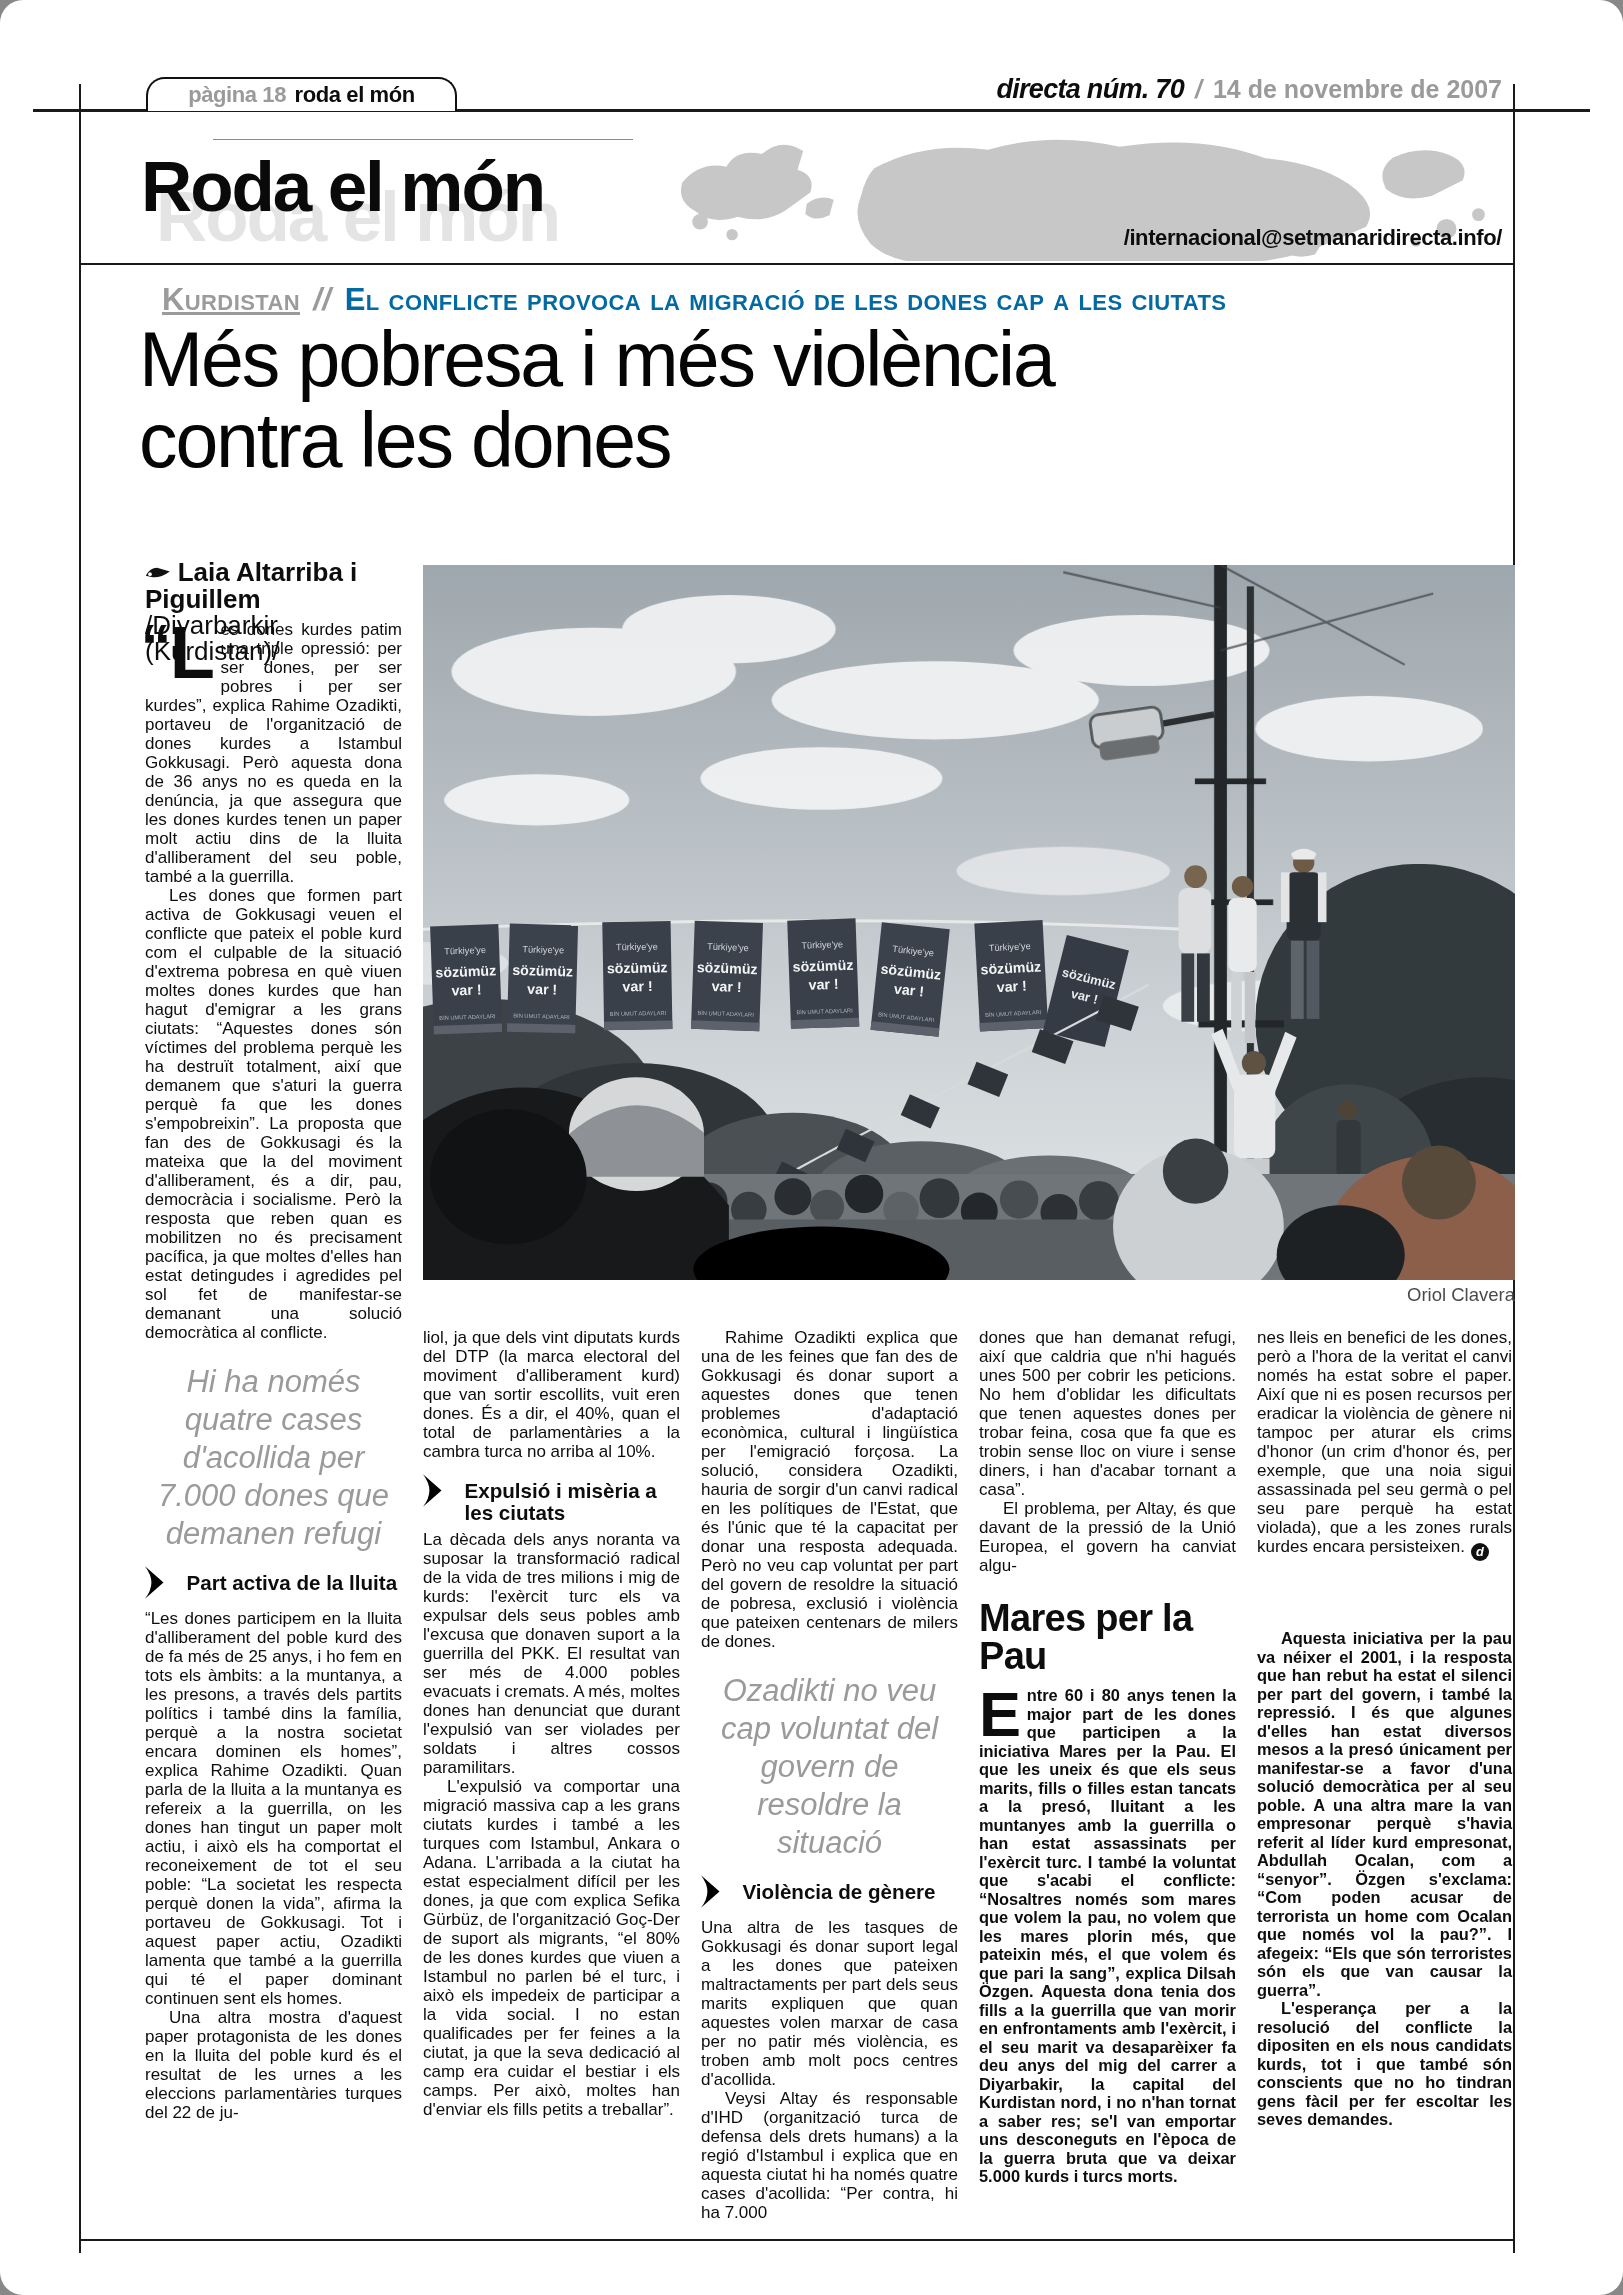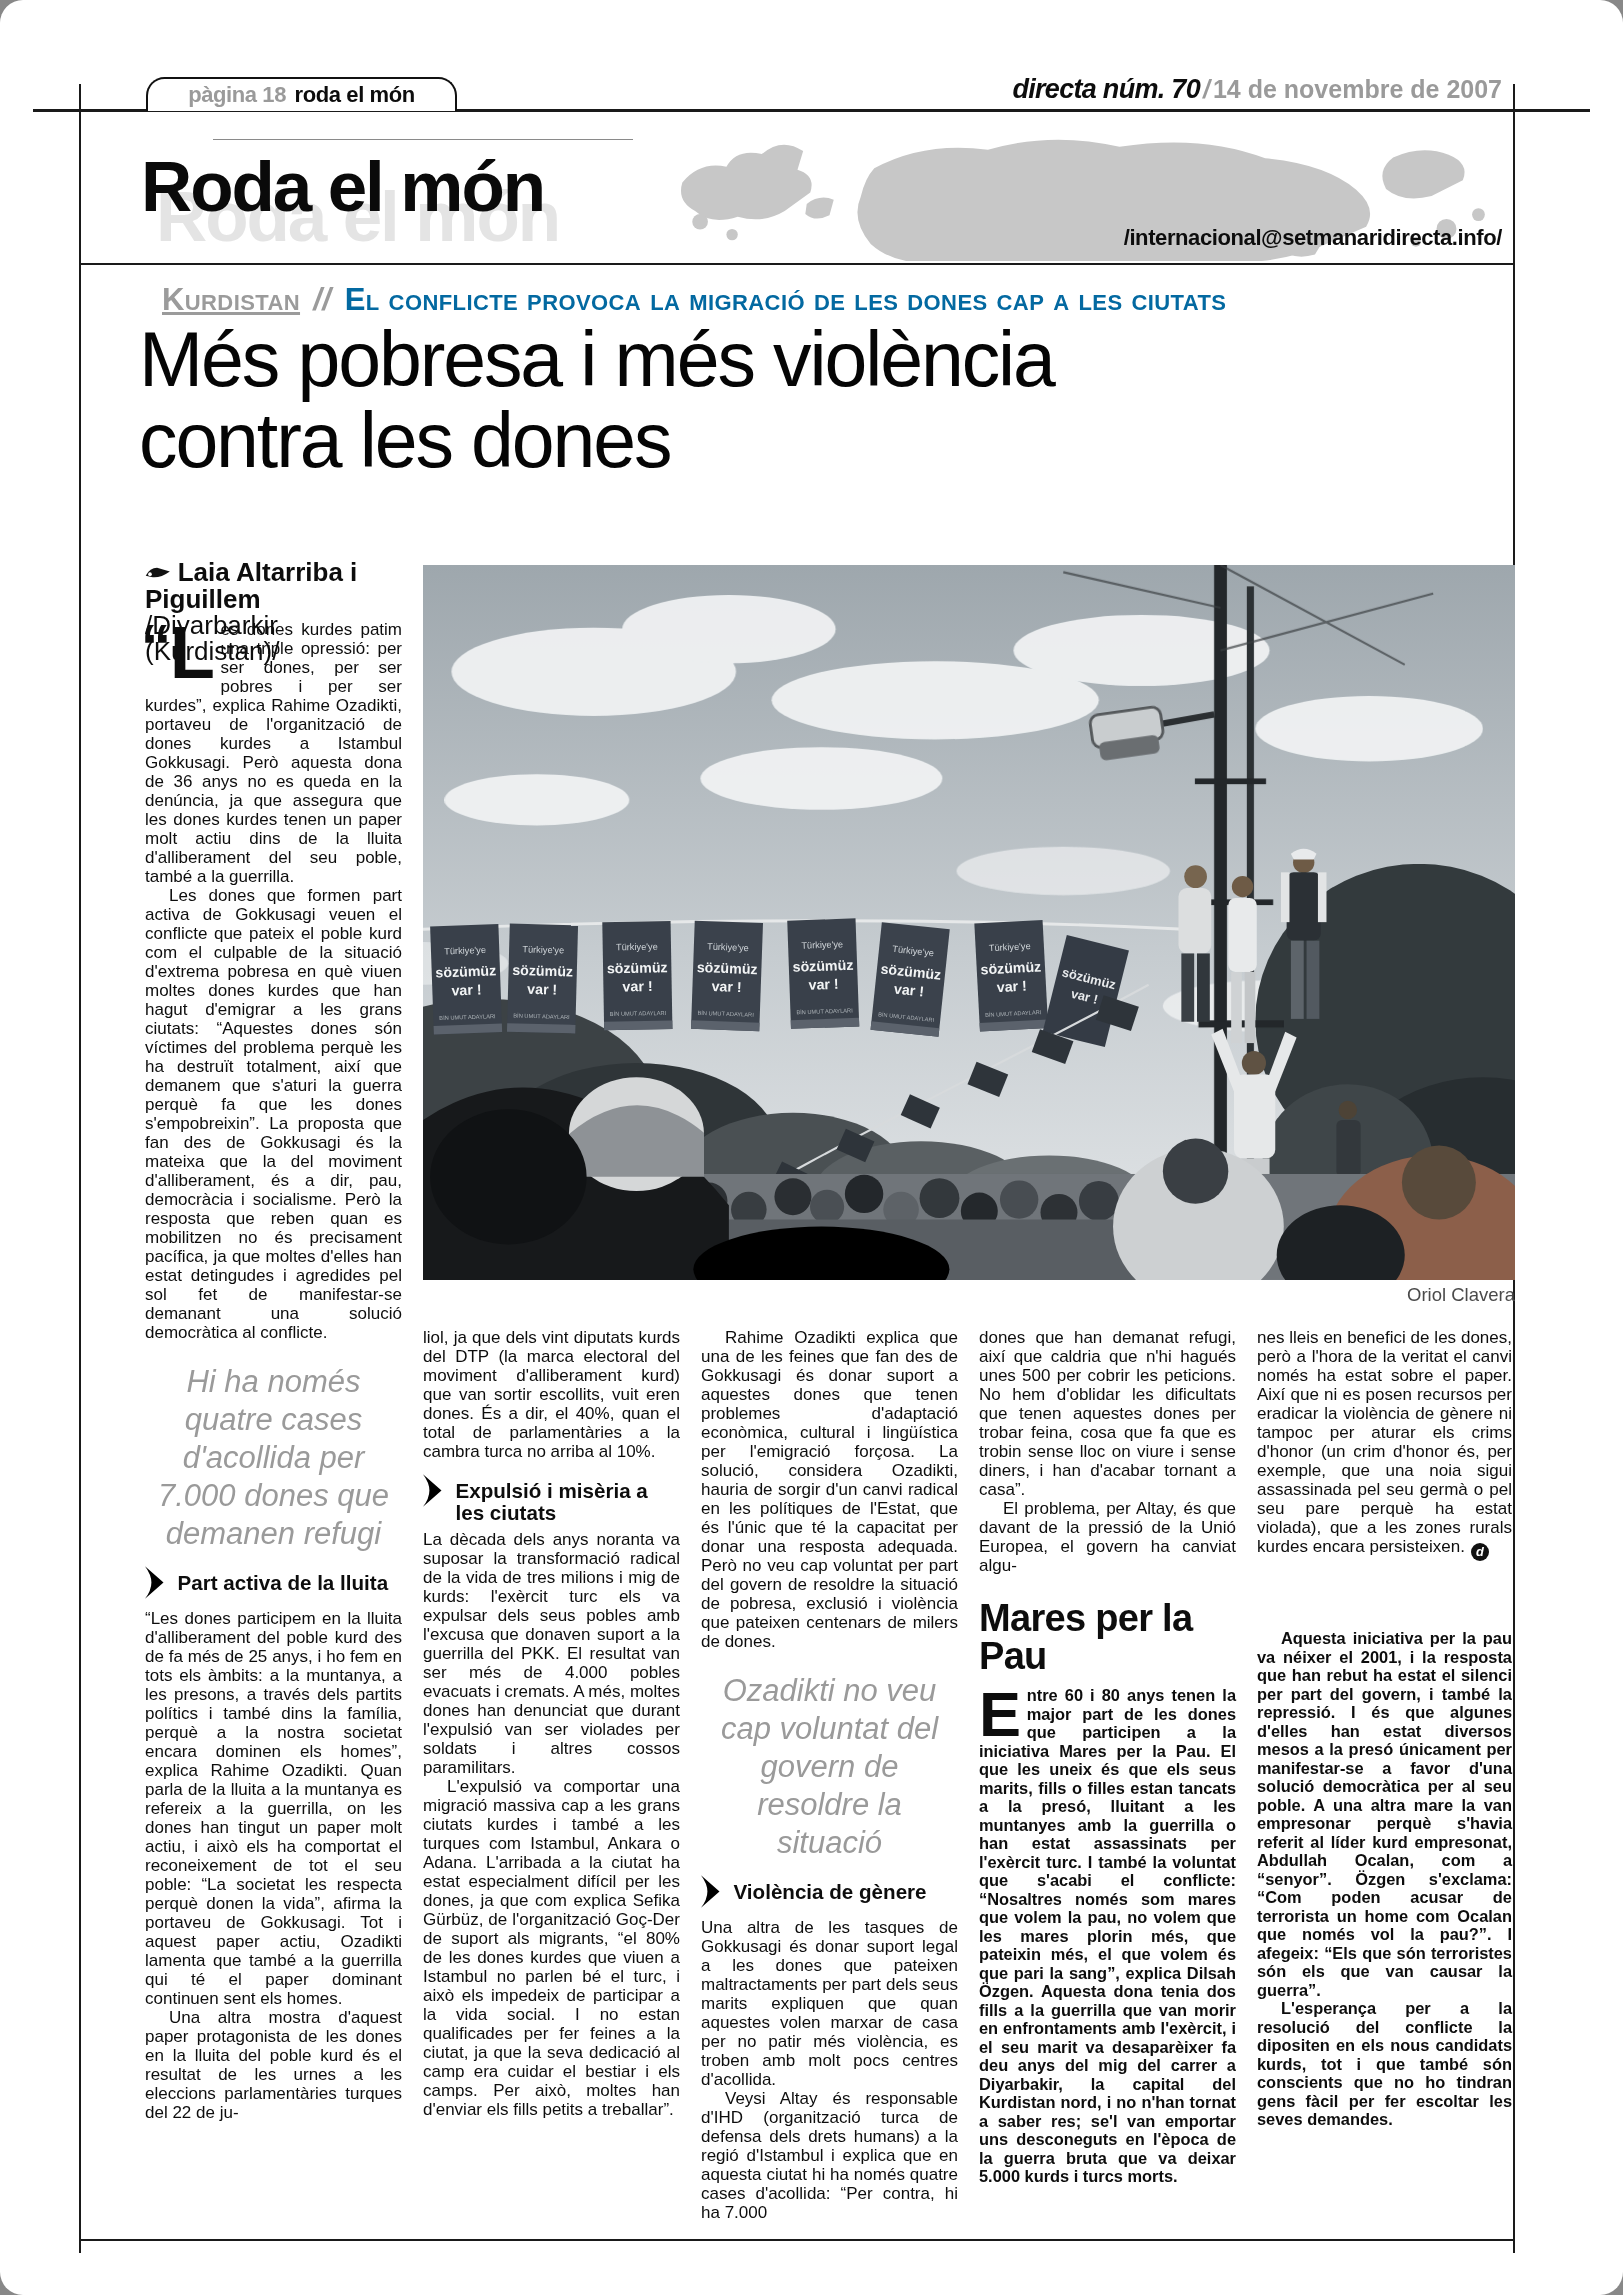--- a/index.html
+++ b/index.html
@@ -21,21 +21,21 @@
     position:absolute;left:146px;top:77px;width:307px;height:32px;
     border:2.8px solid #111;border-bottom:none;border-radius:18.5px 18.5px 0 0;background:#fff;
     display:flex;align-items:center;justify-content:center;gap:8.5px;
     font-weight:bold;font-size:22px;letter-spacing:-0.4px;z-index:3;
   }
   #tab .page-label{color:#9a9a9a;}
   #tab .section-label{color:#0d0d0d;}
 
   #masthead-right{
     position:absolute;right:121px;top:74px;font-weight:bold;font-size:25px;
-    display:flex;align-items:baseline;gap:3px;white-space:nowrap;z-index:3;
+    display:flex;align-items:baseline;gap:11px;white-space:nowrap;z-index:3;
   }
   #masthead-right .pub{font-style:italic;font-size:27px;letter-spacing:-0.7px;color:#0d0d0d;}
   #masthead-right .sep{color:#9a9a9a;font-style:italic;}
   #masthead-right .date{color:#9a9a9a;}
 
   #world-map{position:absolute;left:661px;top:129px;width:853px;height:132px;z-index:0;}
   #section-title-echo{
     position:absolute;left:156px;top:176px;font-size:71px;font-weight:bold;letter-spacing:-2.1px;
     color:#e4e4e4;z-index:1;white-space:nowrap;
   }
@@ -75,21 +75,21 @@
 
   .lead-deco{float:left;margin:2.8px 5.7px 0 -4.3px;display:flex;align-items:flex-start;}
   .lead-quote{font-size:61px;line-height:0.78;font-weight:bold;letter-spacing:-4.3px;margin-right:2.8px;}
   .lead-drop{font-size:74px;line-height:0.80;font-weight:bold;}
 
   .pullquote{
     color:#9a9a9a;font-style:italic;font-weight:normal;
     font-size:31px;line-height:38px;text-align:center;margin:21.3px 0 17px;
   }
   .subhead{
-    display:flex;align-items:flex-start;gap:14px;font-weight:bold;font-size:20.6px;
+    display:flex;align-items:flex-start;gap:23px;font-weight:bold;font-size:20.6px;
     margin:18.5px 0 5.7px;text-align:left;line-height:1.1;
   }
   .subhead .flag{flex:0 0 auto;margin-top:-5.7px;}
 
   .endmark{
     display:inline-block;width:18.5px;height:18.5px;border-radius:50%;background:#111;color:#fff;
     font-weight:bold;font-style:italic;font-size:12.8px;line-height:18.5px;text-align:center;
     vertical-align:-3.6px;margin-left:5.7px;
   }
 

